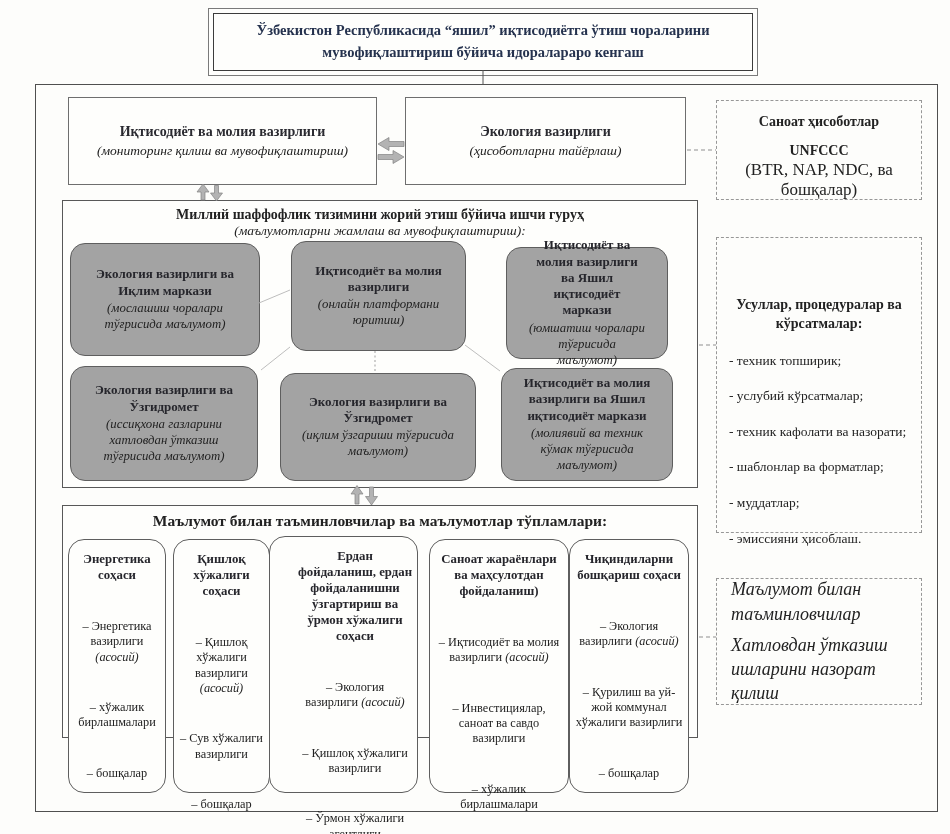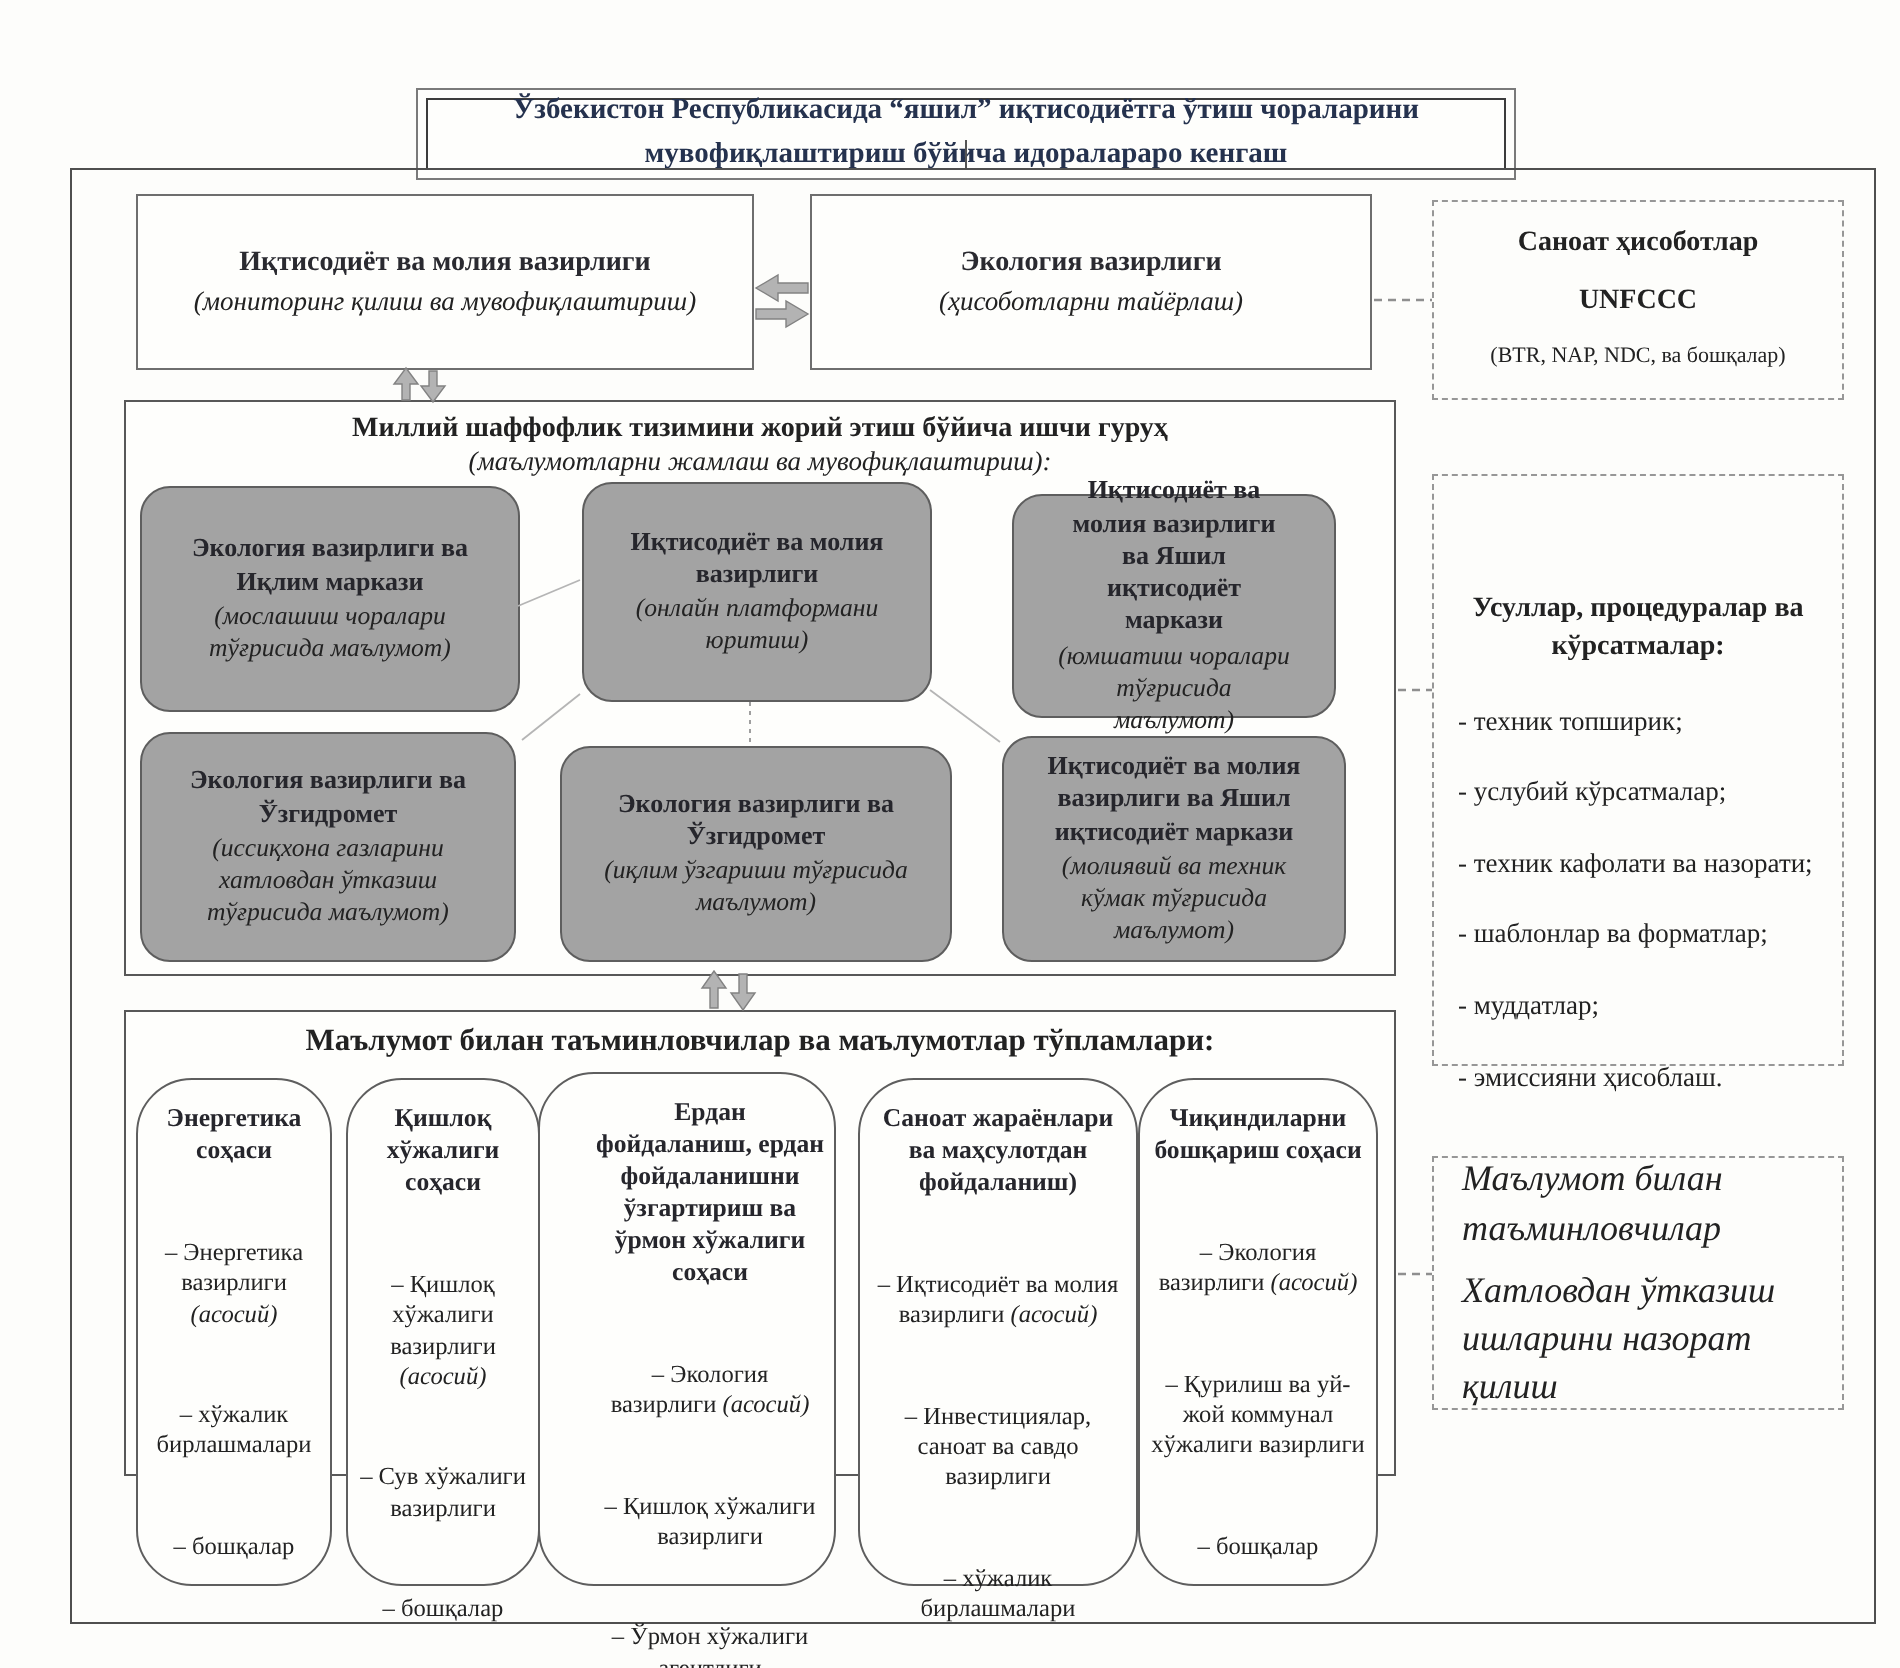--- a/index.html
+++ b/index.html
@@ -7,48 +7,48 @@
     position:relative;width:950px;height:834px;background:#fdfdfb;
     font-family:"Liberation Serif","DejaVu Serif",serif;color:#222222;
     overflow:hidden;
   }
   .box{position:absolute;box-sizing:border-box;background:#fefefc;}
   .b-solid{border:1px solid #6e6e6e;}
   .b-dark{border:1px solid #585858;}
   .b-dash{border:1px dashed #979797;background:#fdfdfb;}
   .ctr{text-align:center;}
   .flexc{display:flex;flex-direction:column;justify-content:center;align-items:center;}
-  #title-outer{left:208px;top:8px;width:550px;height:46px;border:1px solid #7a7a7a;padding:4px;margin-top:36px;}
+  #title-outer{left:208px;top:8px;width:550px;height:68px;border:1px solid #7a7a7a;padding:4px;}
   #title-inner{width:100%;height:100%;box-sizing:border-box;border:1.5px solid #3c3c3c;
     display:flex;align-items:center;justify-content:center;padding:2px 22px;}
   #title-inner .t{font-weight:bold;font-size:14.5px;line-height:1.5;color:#25324e;text-align:center;}
   #outer{left:35px;top:84px;width:903px;height:728px;border:1px solid #4f4f4f;background:transparent;}
   .min-title{font-weight:bold;font-size:14px;color:#2a2a30;}
   .min-sub{font-style:italic;font-size:13.5px;margin-top:3px;}
   #econ-box{left:68px;top:97px;width:309px;height:88px;}
   #ecol-box{left:405px;top:97px;width:281px;height:88px;}
   #intl-box{left:716px;top:100px;width:206px;height:100px;padding-top:13px;}
   #intl-box .h{font-weight:bold;font-size:14px;}
   #intl-box .org{font-weight:bold;font-size:14px;margin-top:13px;}
-  #intl-box .note{font-size:11px;margin-top:13px;}
+  #intl-box .note{font-size:17px;margin-top:1px;}
   #wg-box{left:62px;top:200px;width:636px;height:288px;padding-top:6px;}
   #wg-box .h{font-weight:bold;font-size:14px;}
   #wg-box .s{font-style:italic;font-size:13.5px;}
   .member{position:absolute;box-sizing:border-box;background:#a3a3a3;border:1px solid #5e5e5e;
     border-radius:15px;display:flex;flex-direction:column;justify-content:center;align-items:center;
     padding:4px 21px;text-align:center;}
   .member .mt{font-weight:bold;font-size:13px;line-height:1.25;color:#26262c;}
   .member .ms{font-style:italic;font-size:12.8px;line-height:1.25;margin-top:2px;}
   #methods-box{left:716px;top:237px;width:206px;height:296px;}
   #methods-box .h{font-weight:bold;font-size:14px;line-height:1.35;text-align:center;margin:58px 18px 12px 18px;}
   #methods-box .li{font-size:13.5px;line-height:1.3;margin:18px 10px 8px 12px;text-align:left;}
   #sup-box{left:62px;top:505px;width:636px;height:233px;padding-top:6px;}
   #sup-box .h{font-weight:bold;font-size:15.5px;}
   .sector{position:absolute;box-sizing:border-box;background:#fefefc;border:1px solid #5e5e5e;
-    border-radius:28px;padding:12px 5px 6px 5px;text-align:center;}
+    border-radius:16px;padding:12px 5px 6px 5px;text-align:center;}
   .sector .st{font-weight:bold;font-size:12.8px;line-height:1.25;color:#26262c;margin-bottom:13px;}
   .sector .it{font-size:12.3px;line-height:1.25;margin-bottom:2px;margin-top:35px;}
   .sector .it .nt{font-style:italic;}
   #ovs-box{left:716px;top:578px;width:206px;height:127px;display:flex;flex-direction:column;
     justify-content:center;align-items:center;padding:6px 14px;}
   #ovs-box .l{font-size:18px;line-height:1.35;text-align:left;font-style:italic;}
   #ovs-box .l2{margin-top:7px;}
   svg.overlay{position:absolute;left:0;top:0;pointer-events:none;}
   .solidline{stroke:#555;stroke-width:1;}
   .dashline{stroke:#8f8f8f;stroke-width:1.2;stroke-dasharray:4 3;}

